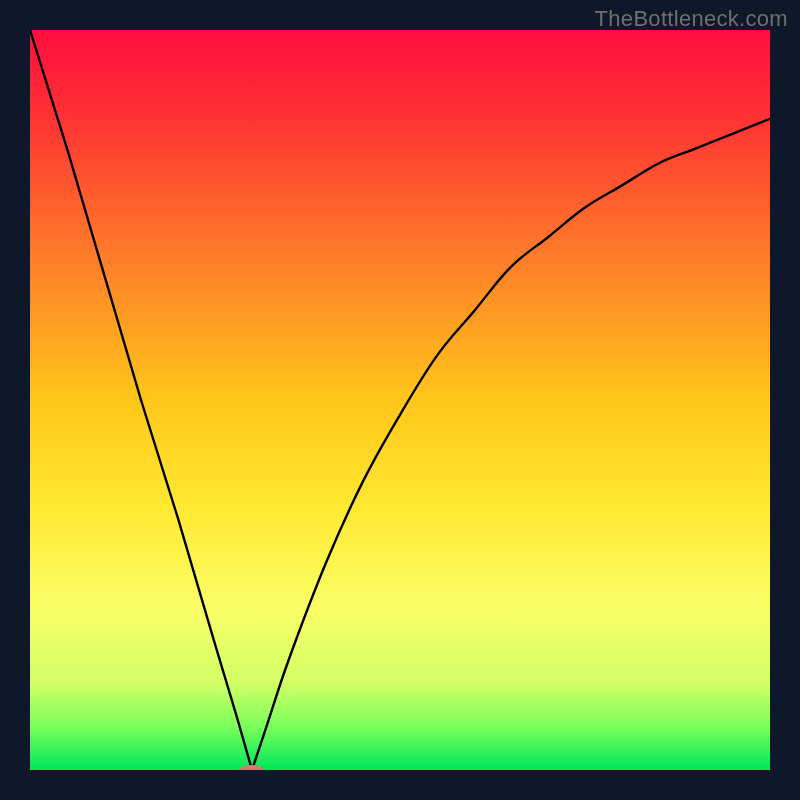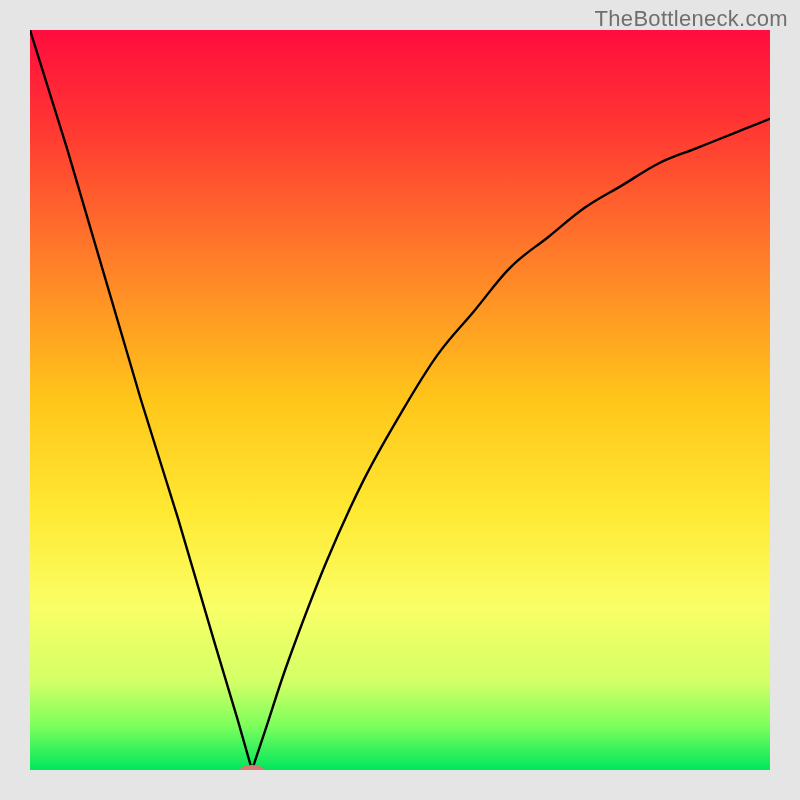--- a/index.html
+++ b/index.html
@@ -7,21 +7,21 @@
     padding: 0;
     width: 800px;
     height: 800px;
     overflow: hidden;
     background: #000;
     font-family: Arial, Helvetica, sans-serif;
   }
   .frame {
     width: 800px;
     height: 800px;
-    background: #e5e5e5;
+    background: #0f172a;
     position: relative;
   }
   .plot {
     position: absolute;
     left: 30px;
     top: 30px;
     width: 740px;
     height: 740px;
     overflow: hidden;
   }

